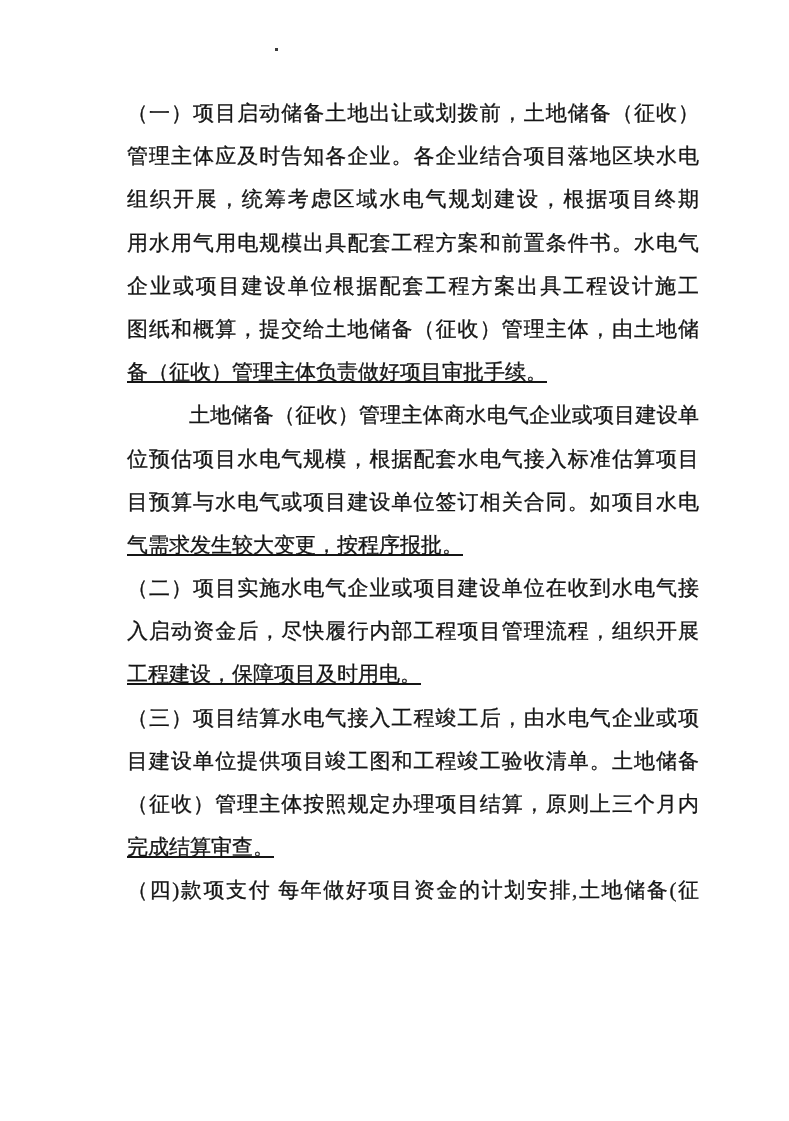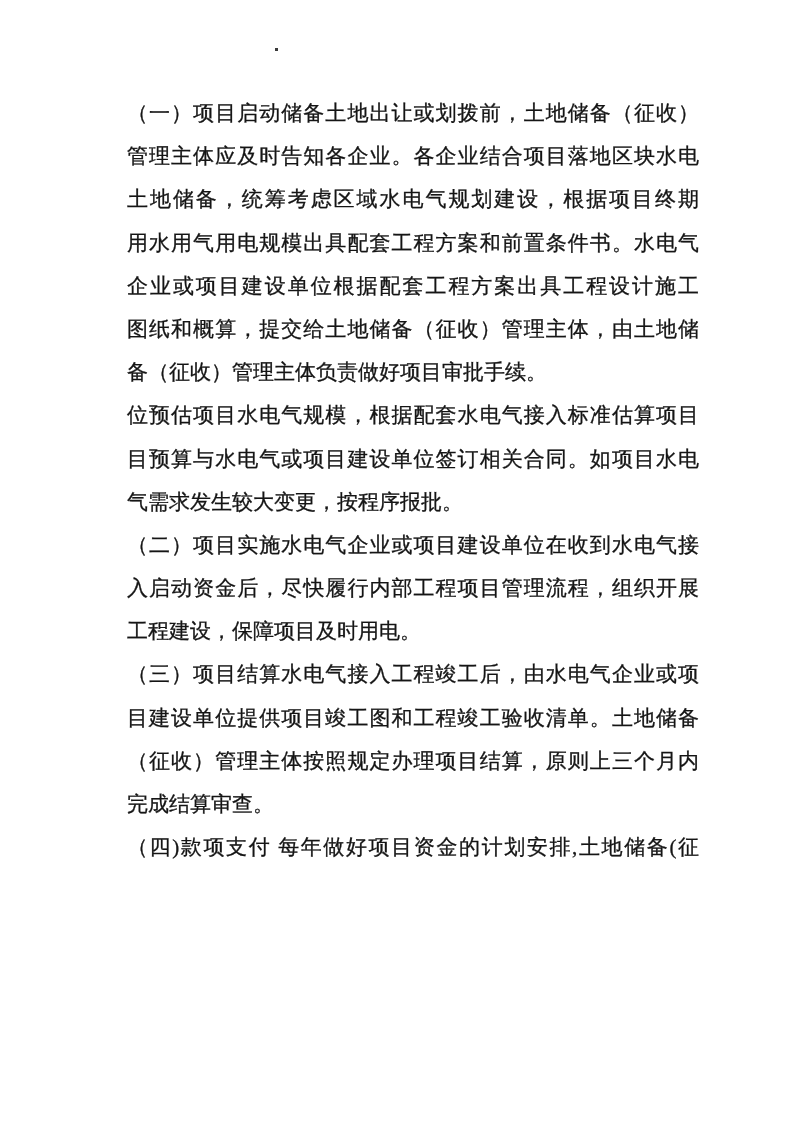--- a/index.html
+++ b/index.html
@@ -33,20 +33,21 @@
     height: 43.2px;
     white-space: normal;
     text-align: justify;
     text-align-last: justify;
     color: #151515;
     -webkit-text-stroke: 0.3px #151515;
   }
   .line.end {
     text-align: left;
     text-align-last: left;
+    text-decoration: underline;
   }
   .line.indent {
     padding-left: 62px;
   }
   .speck {
     position: absolute;
     left: 236px;
     top: 48px;
     width: 3px;
     height: 3px;
@@ -63,25 +64,26 @@
 </style>
 </head>
 <body>
 
 <div class="page">
   <div class="speck"></div>
   <div class="tick"></div>
   <div class="text-block">
       <div class="line">（一）项目启动储备土地出让或划拨前，土地储备（征收）</div>
       <div class="line">管理主体应及时告知各企业。各企业结合项目落地区块水电</div>
-      <div class="line">土地储备，统筹考虑区域水电气规划建设，根据项目终期</div>
+      <div class="line">组织开展，统筹考虑区域水电气规划建设，根据项目终期</div>
       <div class="line">用水用气用电规模出具配套工程方案和前置条件书。水电气</div>
       <div class="line">企业或项目建设单位根据配套工程方案出具工程设计施工</div>
       <div class="line">图纸和概算，提交给土地储备（征收）管理主体，由土地储</div>
       <div class="line end">备（征收）管理主体负责做好项目审批手续。</div>
+      <div class="line indent">土地储备（征收）管理主体商水电气企业或项目建设单</div>
       <div class="line">位预估项目水电气规模，根据配套水电气接入标准估算项目</div>
       <div class="line">目预算与水电气或项目建设单位签订相关合同。如项目水电</div>
       <div class="line end">气需求发生较大变更，按程序报批。</div>
       <div class="line">（二）项目实施水电气企业或项目建设单位在收到水电气接</div>
       <div class="line">入启动资金后，尽快履行内部工程项目管理流程，组织开展</div>
       <div class="line end">工程建设，保障项目及时用电。</div>
       <div class="line">（三）项目结算水电气接入工程竣工后，由水电气企业或项</div>
       <div class="line">目建设单位提供项目竣工图和工程竣工验收清单。土地储备</div>
       <div class="line">（征收）管理主体按照规定办理项目结算，原则上三个月内</div>
       <div class="line end">完成结算审查。</div>

